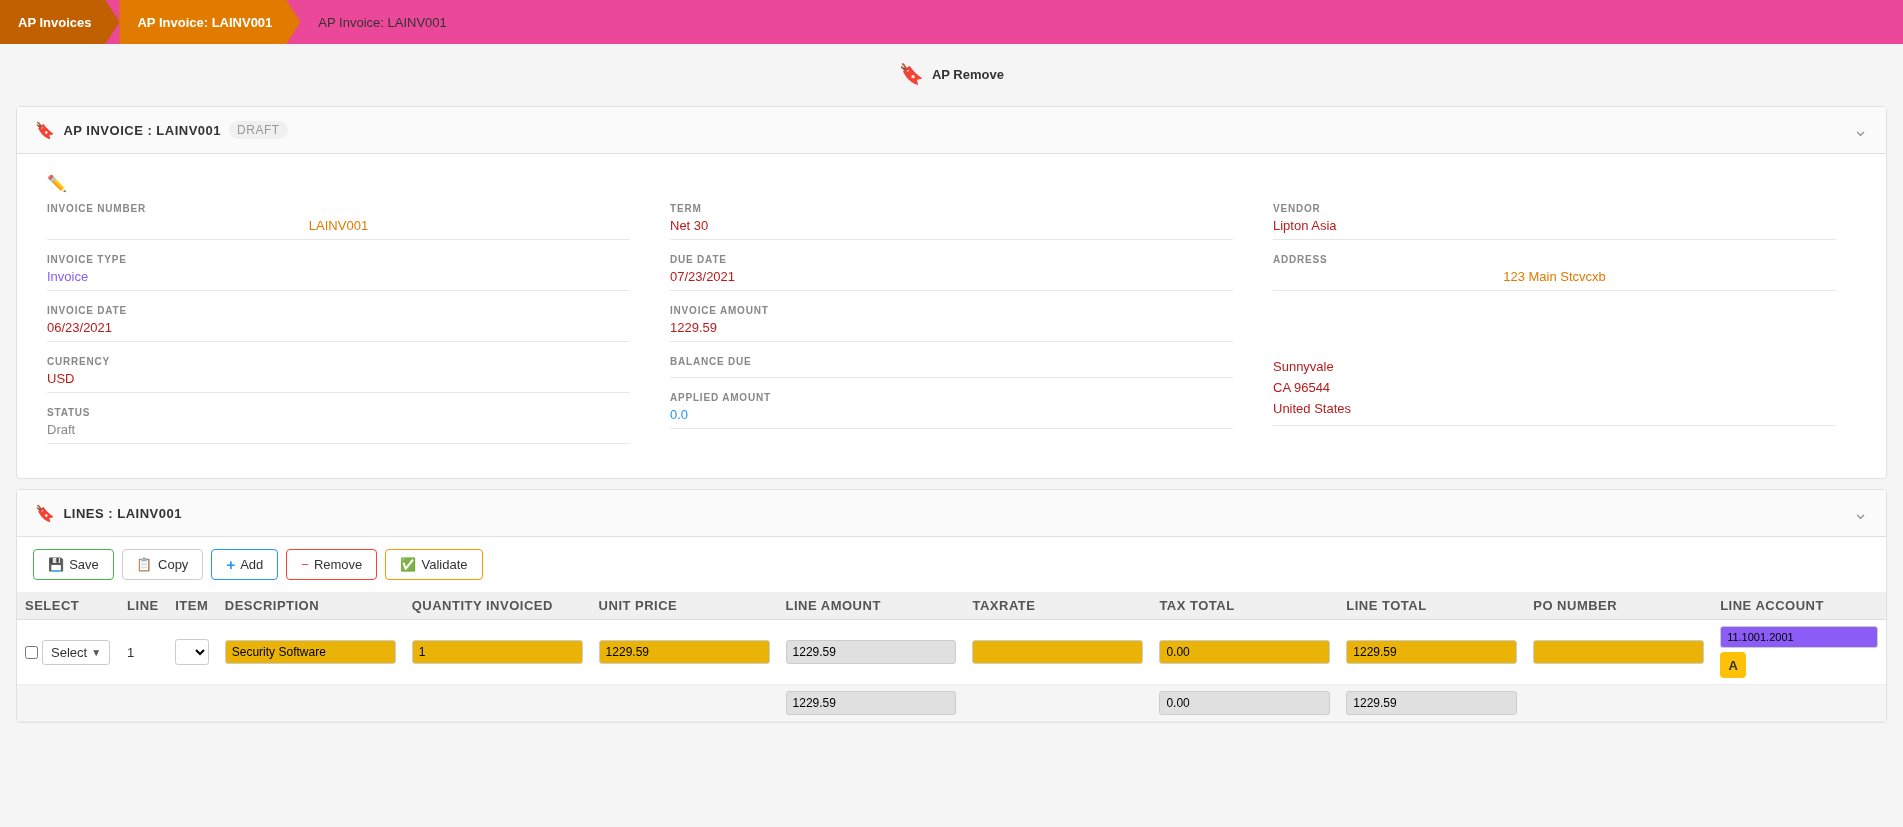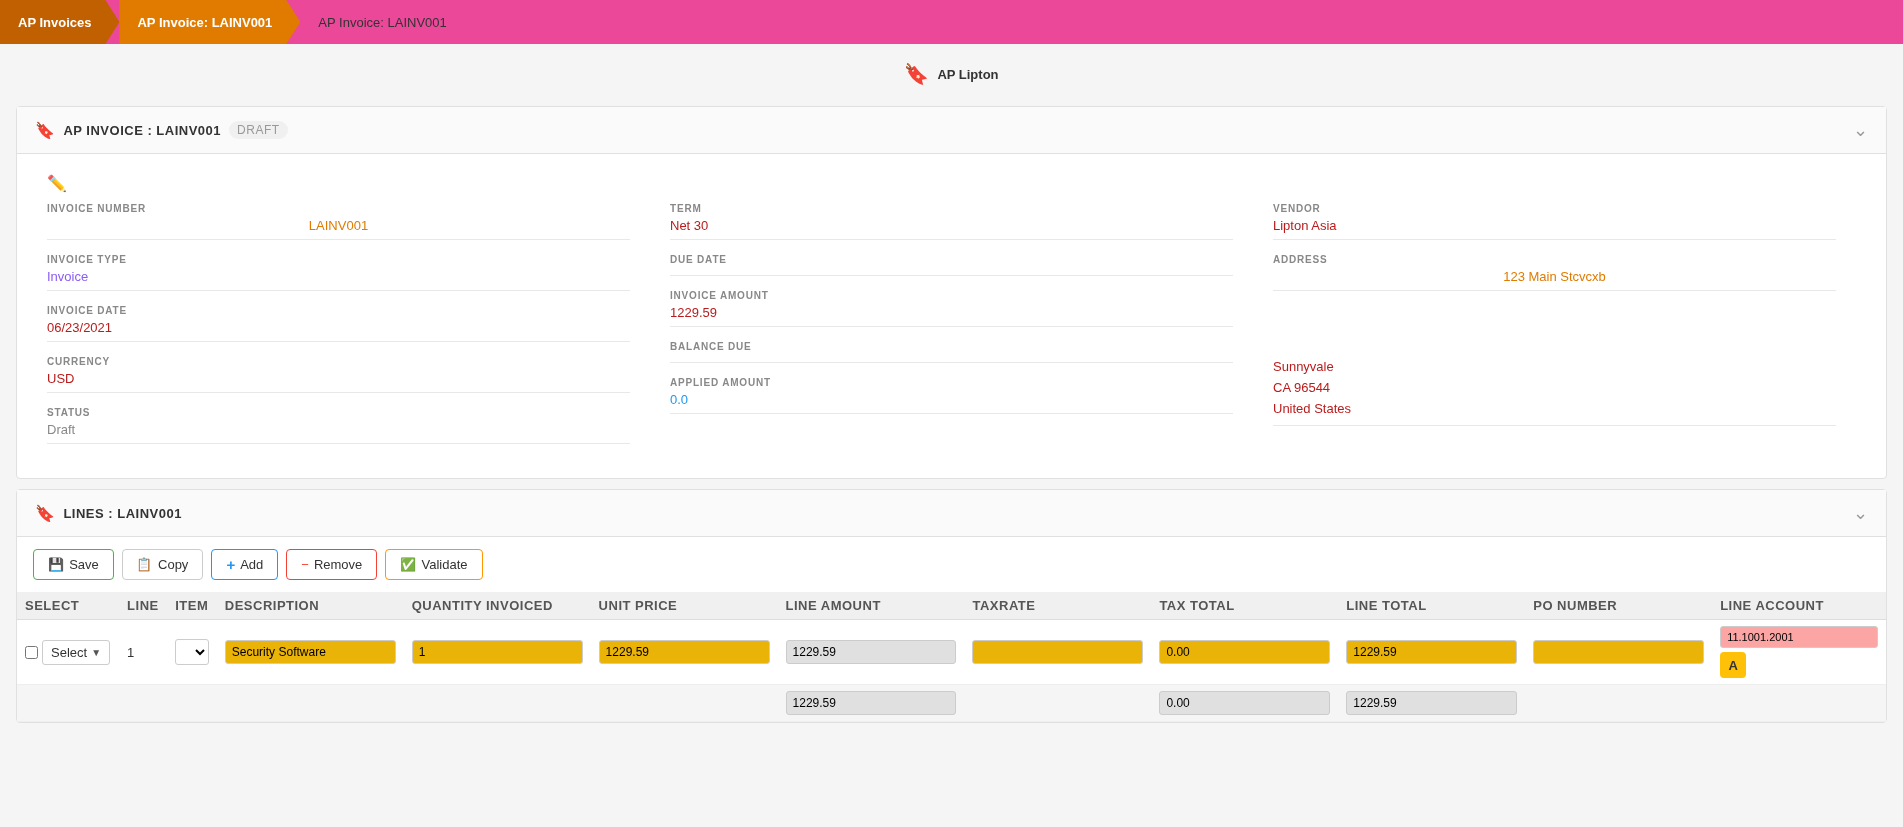--- a/index.html
+++ b/index.html
@@ -58,21 +58,21 @@
     .lines-table td { padding: 6px 8px; border-bottom: 1px solid #eee; vertical-align: middle; }
 
     
     .td-input { width: 100%; border: 1px solid #ccc; border-radius: 3px; padding: 4px 6px; font-size: 12px; background: #eab308; }
     .td-input.highlighted { background: #e0e0e0; }
     .td-select { width: 100%; border: 1px solid #ccc; border-radius: 3px; padding: 4px 4px; font-size: 12px; background: #fff; }
 
     
     .select-btn { display: flex; align-items: center; gap: 4px; border: 1px solid #ccc; border-radius: 3px; padding: 4px 8px; cursor: pointer; background: #fff; font-size: 12px; white-space: nowrap; }
     .select-btn .arrow { font-size: 10px; color: #555; }
-    .line-account-input { border: 1px solid #ccc; border-radius: 3px; padding: 4px 6px; font-size: 11px; background: #fca5a5; width: 100%; }
+    .line-account-input { border: 1px solid #ccc; border-radius: 3px; padding: 4px 6px; font-size: 11px; background: #8b5cf6; width: 100%; }
     .avatar-badge { display: inline-flex; align-items: center; justify-content: center; width: 26px; height: 26px; border-radius: 4px; background: #ffc107; color: #333; font-weight: bold; font-size: 13px; cursor: pointer; }
 
     
     .totals-row td { background: #f5f5f5; font-weight: normal; }
 
     
     input[type=checkbox] { cursor: pointer; }
 
     .table-wrapper { overflow-x: auto; }
   </style>
@@ -86,21 +86,21 @@
   <div class="breadcrumb-item">
     <span>AP Invoice: LAINV001</span>
   </div>
   <div class="breadcrumb-item">
     <span>AP Invoice: LAINV001</span>
   </div>
 </nav>
 
 <div class="page-title-area">
   <span class="page-title-icon">🔖</span>
-  <span>AP Lipton</span>
+  <span>AP Remove</span>
 </div>
 
 <div class="card">
   <div class="card-header">
     <div class="card-header-left">
       <span class="card-header-icon">🔖</span>
       <span>AP INVOICE : LAINV001</span>
       <span class="card-header-badge">DRAFT</span>
     </div>
     <span class="card-collapse">⌄</span>
@@ -132,20 +132,21 @@
         </div>
       </div>
 
       <div class="field-col">
         <div class="field-row">
           <span class="field-label">TERM</span>
           <span class="field-value">Net 30</span>
         </div>
         <div class="field-row">
           <span class="field-label">DUE DATE</span>
+          <span class="field-value">07/23/2021</span>
         </div>
         <div class="field-row">
           <span class="field-label">INVOICE AMOUNT</span>
           <span class="field-value">1229.59</span>
         </div>
         <div class="field-row">
           <span class="field-label">BALANCE DUE</span>
           <span class="field-value"></span>
         </div>
         <div class="field-row">

